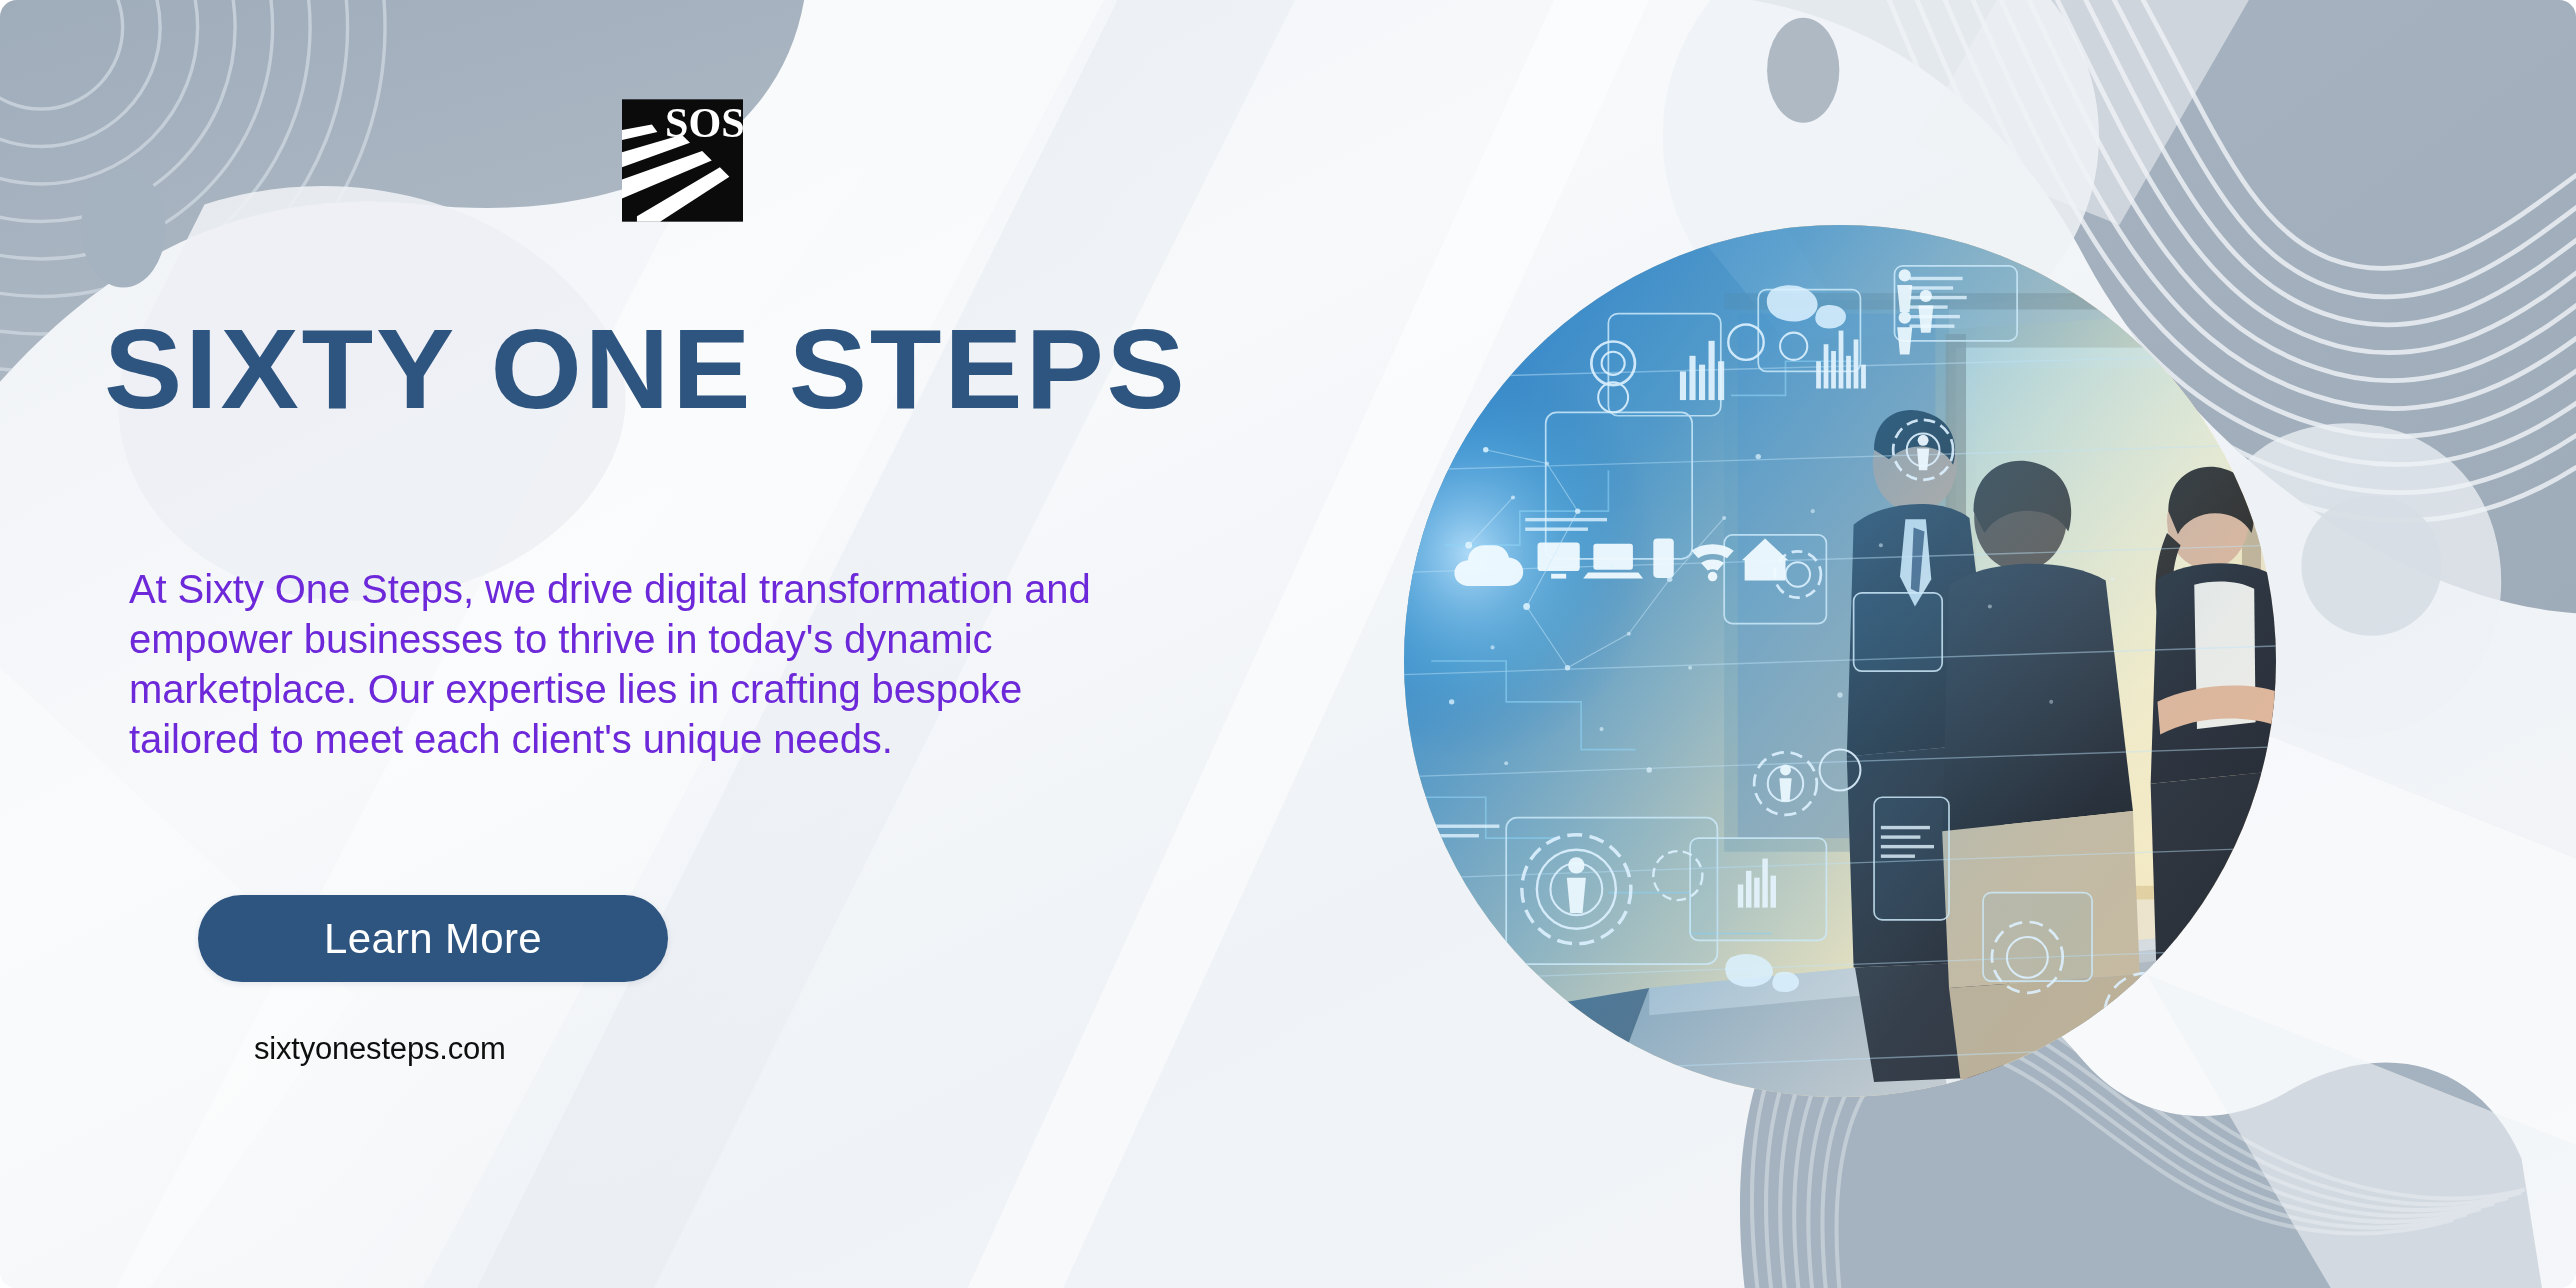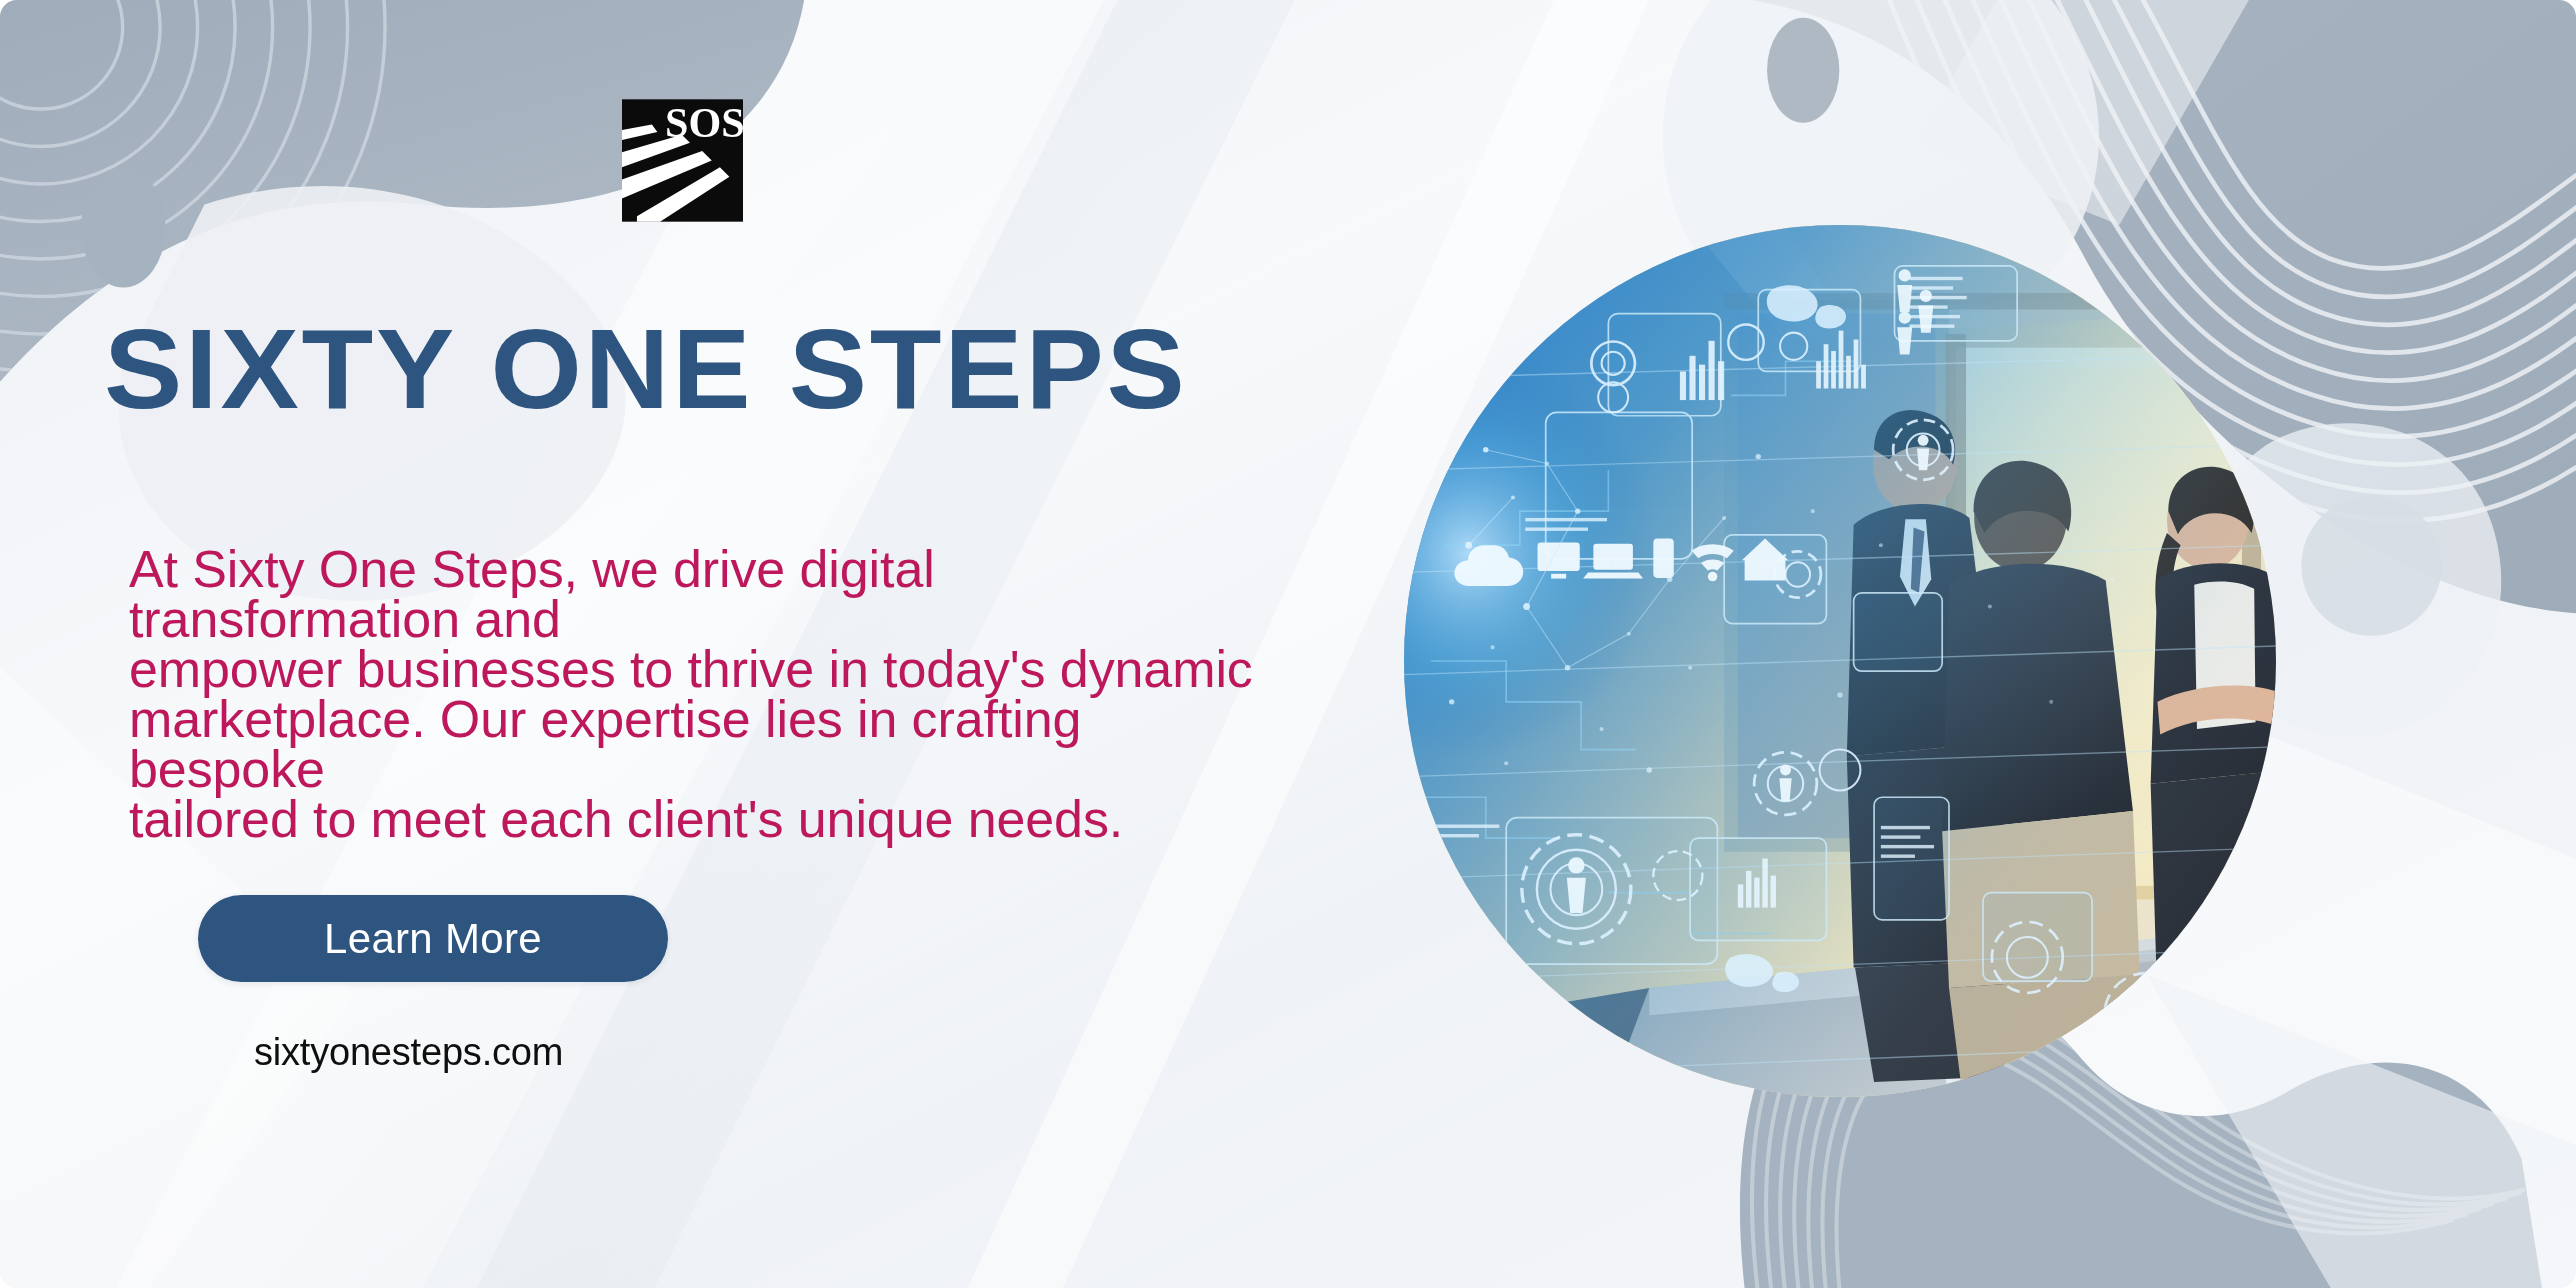--- a/index.html
+++ b/index.html
@@ -62,26 +62,26 @@
     letter-spacing: 2.7px;
     transform: scaleX(1.03);
     transform-origin: left top;
     white-space: nowrap;
   }
 
   
   .paragraph {
     position: absolute;
     left: 129px;
-    top: 544px;
+    top: 564px;
     width: 1145px;
-    color: #be185d;
+    color: #6d28d9;
     font-family: "Liberation Sans", sans-serif;
     font-weight: 400;
-    font-size: 52px;
+    font-size: 40px;
     line-height: 50px;
     letter-spacing: -0.1px;
   }
   .paragraph span { display: block; }
 
   
   .cta {
     position: absolute;
     left: 198px;
     top: 895px;
@@ -103,21 +103,21 @@
     box-shadow: 0 2px 6.8px rgba(40,60,90,0.10);
   }
 
   
   .website {
     position: absolute;
     left: 254px;
     top: 1031px;
     color: #0F0F0F;
     font-family: "Liberation Sans", sans-serif;
-    font-size: 38px;
+    font-size: 31px;
     font-weight: 400;
     letter-spacing: -0.2px;
   }
 
   
   .photo {
     position: absolute;
     left: 1404px;
     top: 225px;
     width: 872px;

